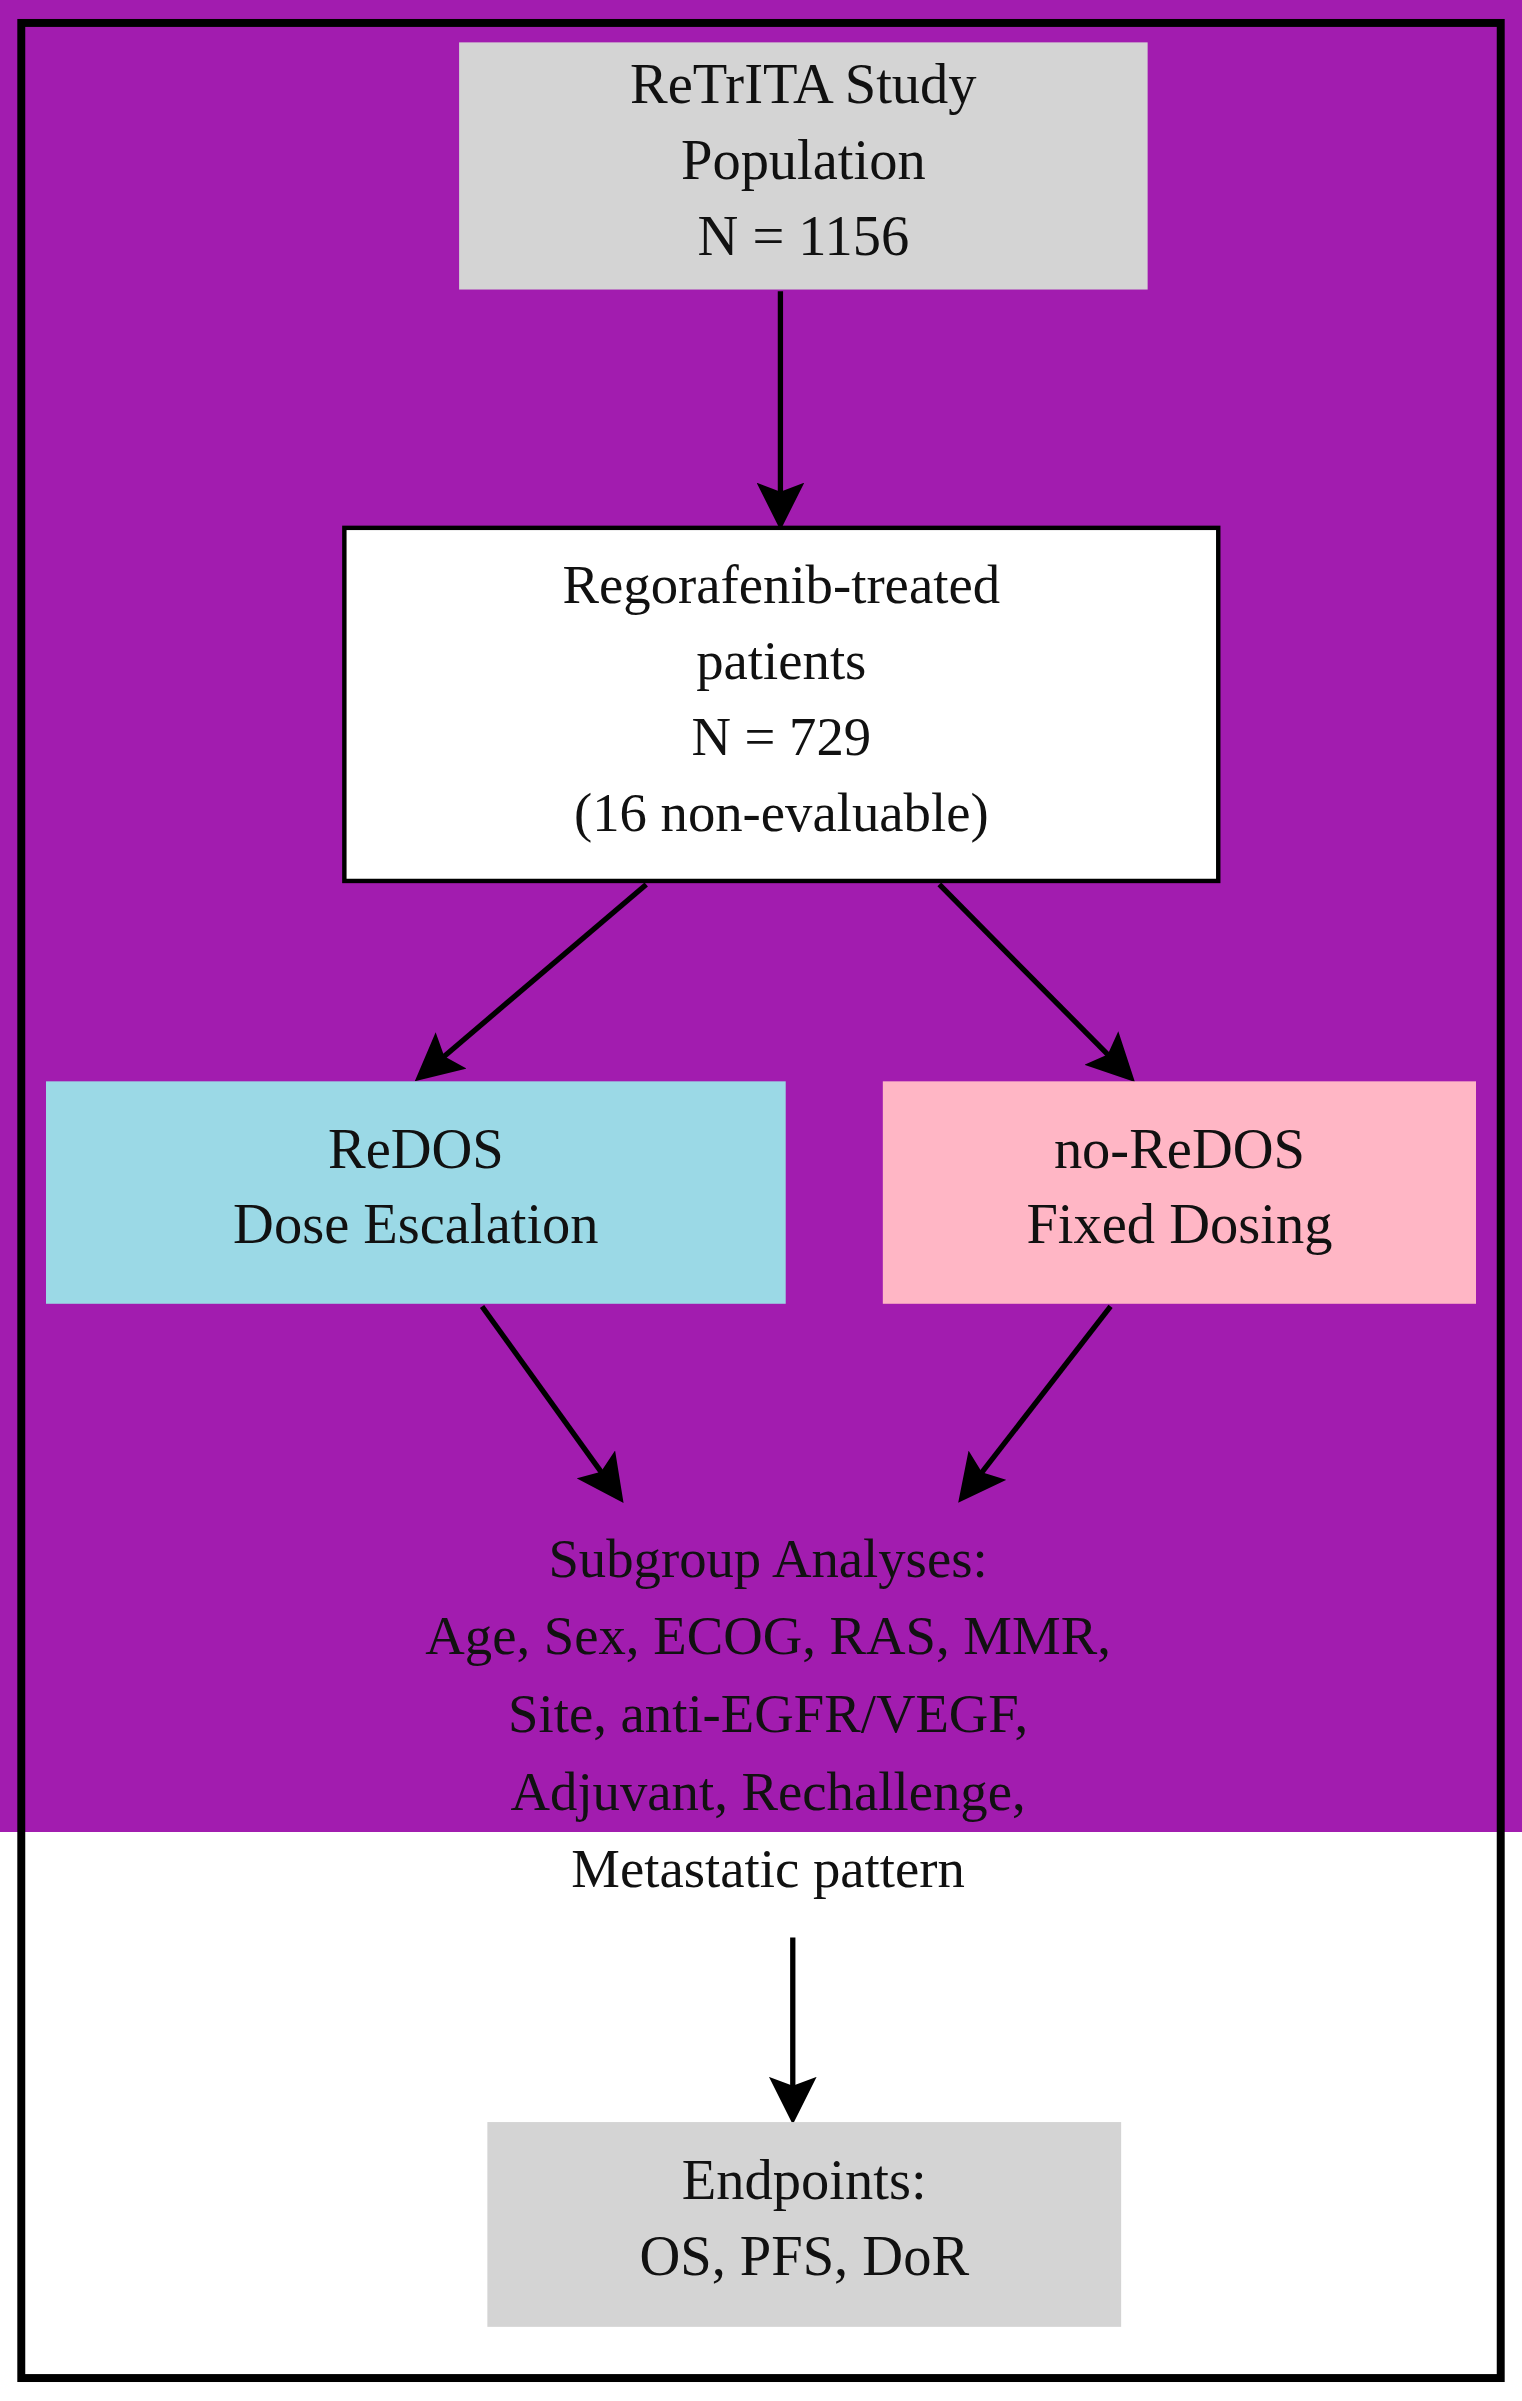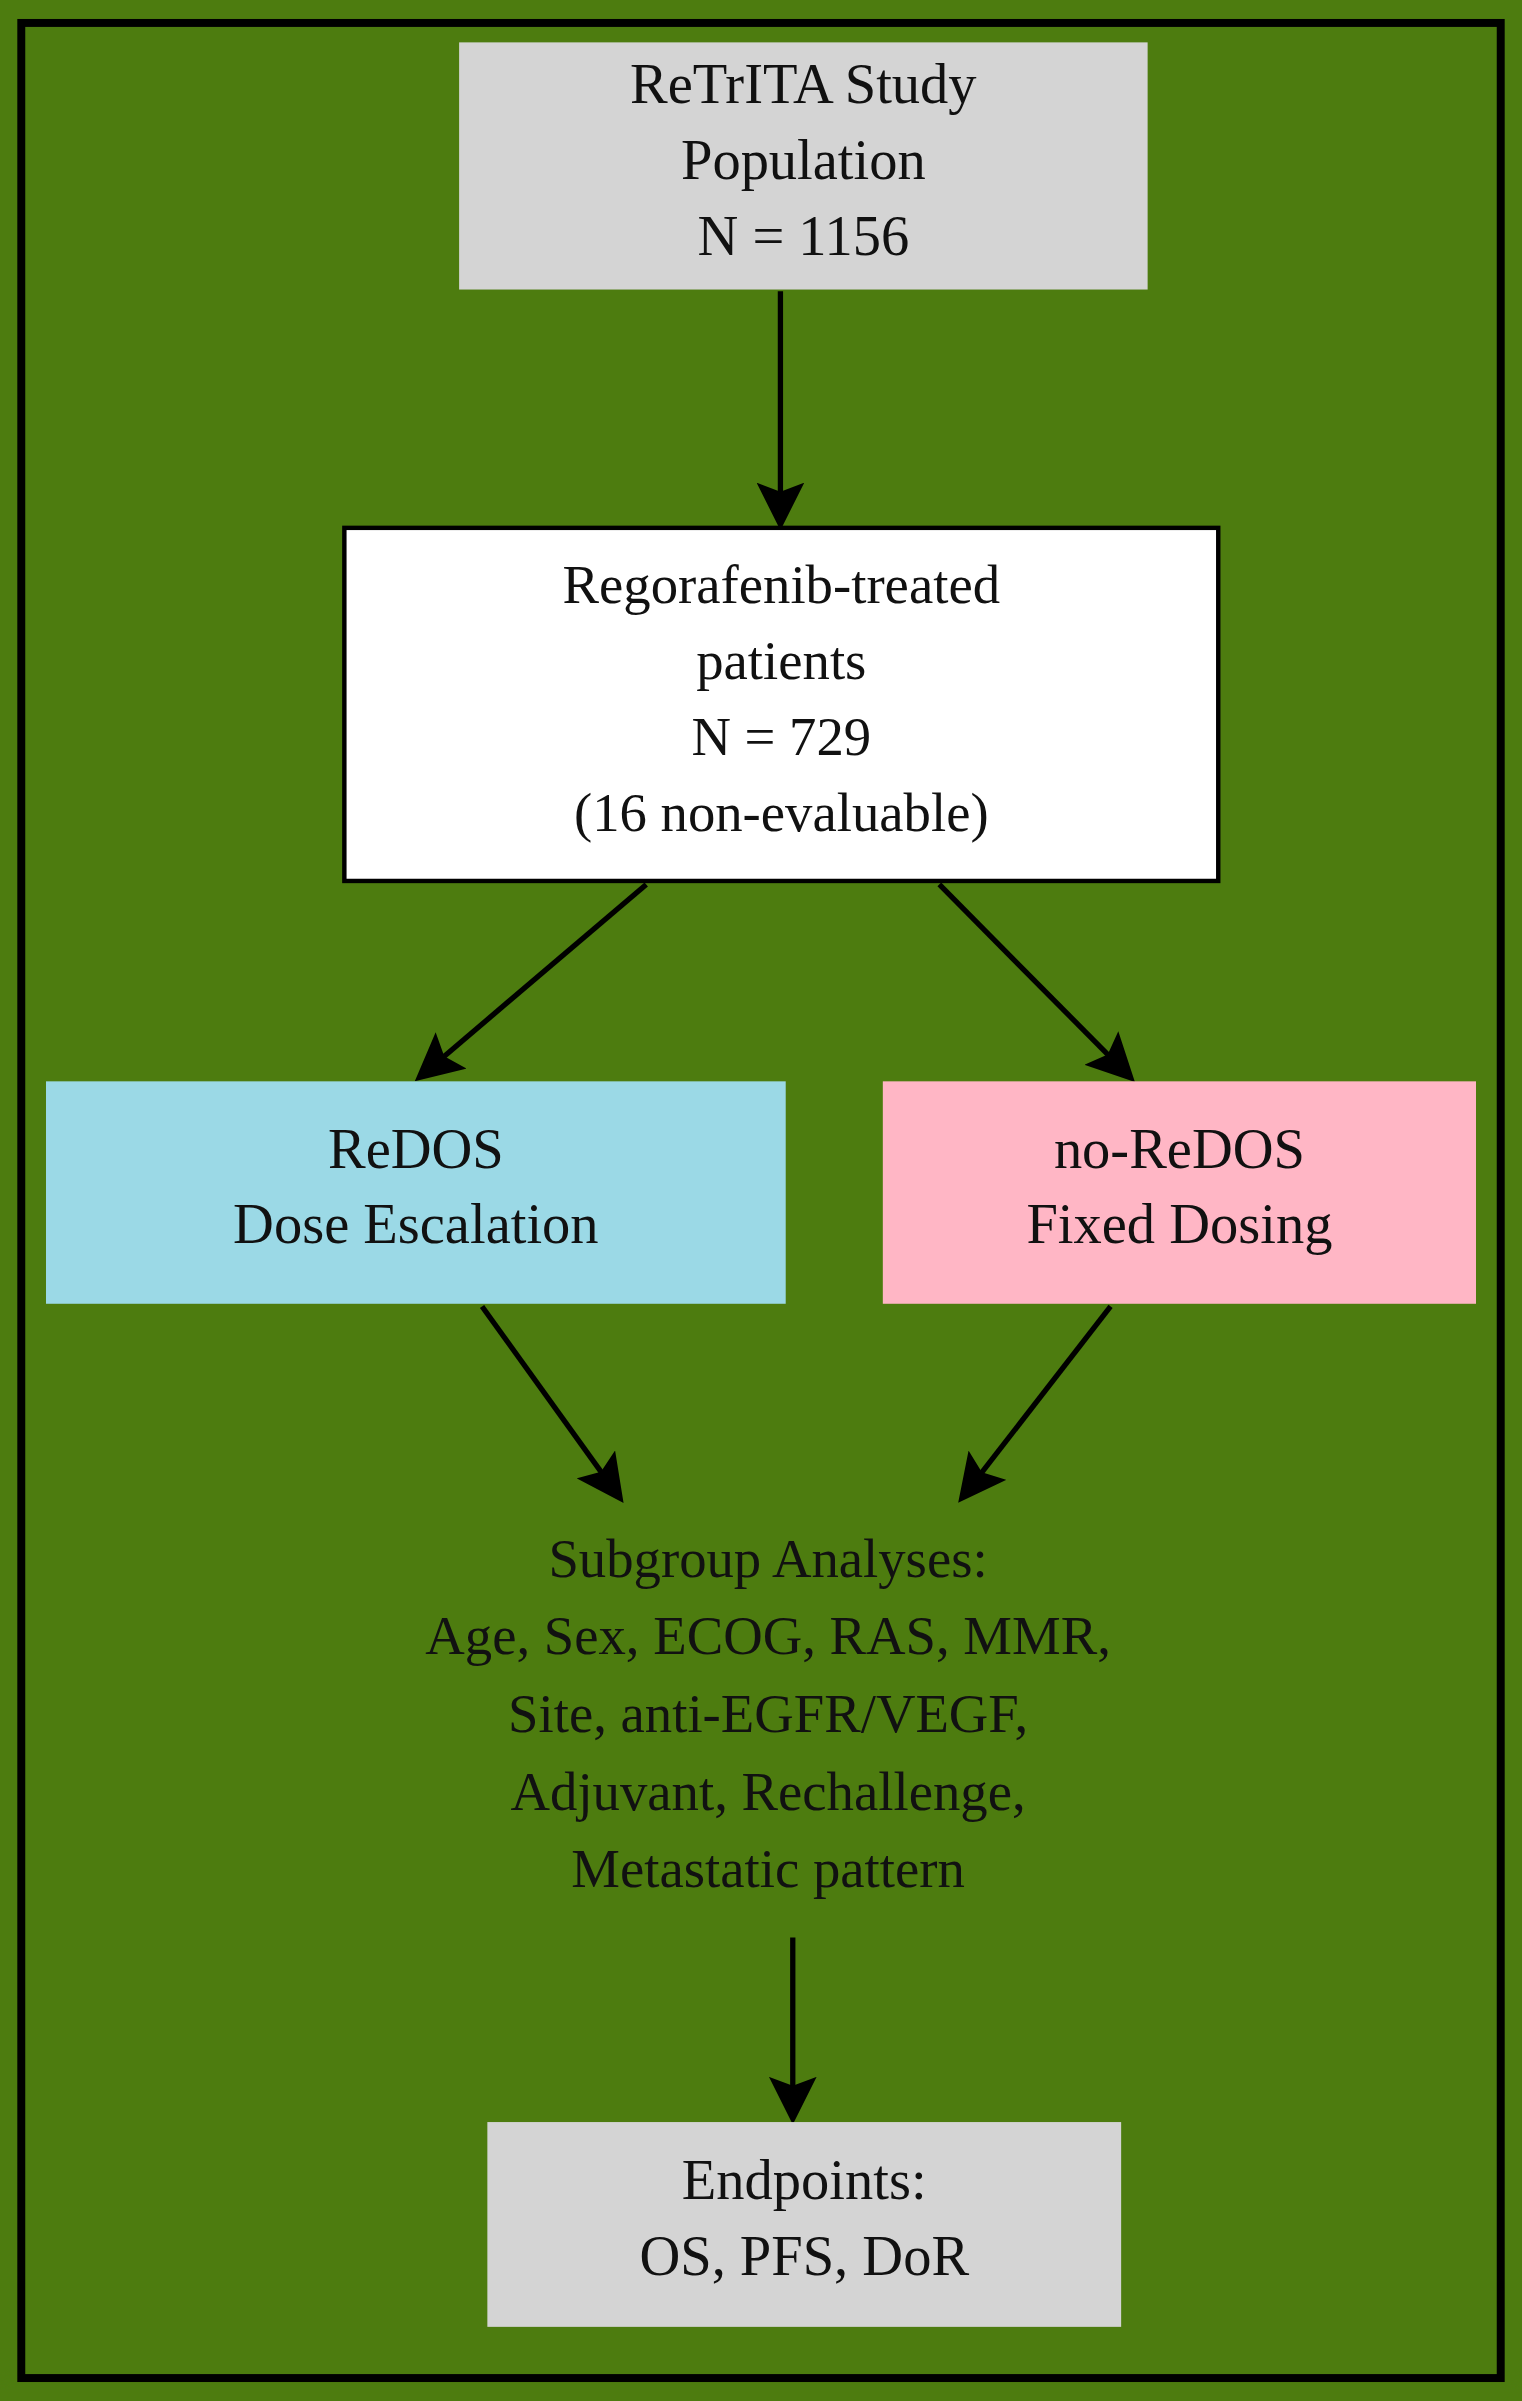--- a/index.html
+++ b/index.html
@@ -9,22 +9,22 @@
   }
   body {
     width: 1522px;
     height: 2401px;
     font-family: "Liberation Serif", "DejaVu Serif", serif;
     overflow: hidden;
   }
   #page {
     position: relative;
     width: 1522px;
-    height: 2401px;
-    background: #4d7c0f;
+    height: 1832px;
+    background: #a21caf;
   }
   #flow-svg {
     position: absolute;
     top: 0;
     left: 0;
     width: 1522px;
     height: 2401px;
   }
   .frame-rect {
     fill: none;

